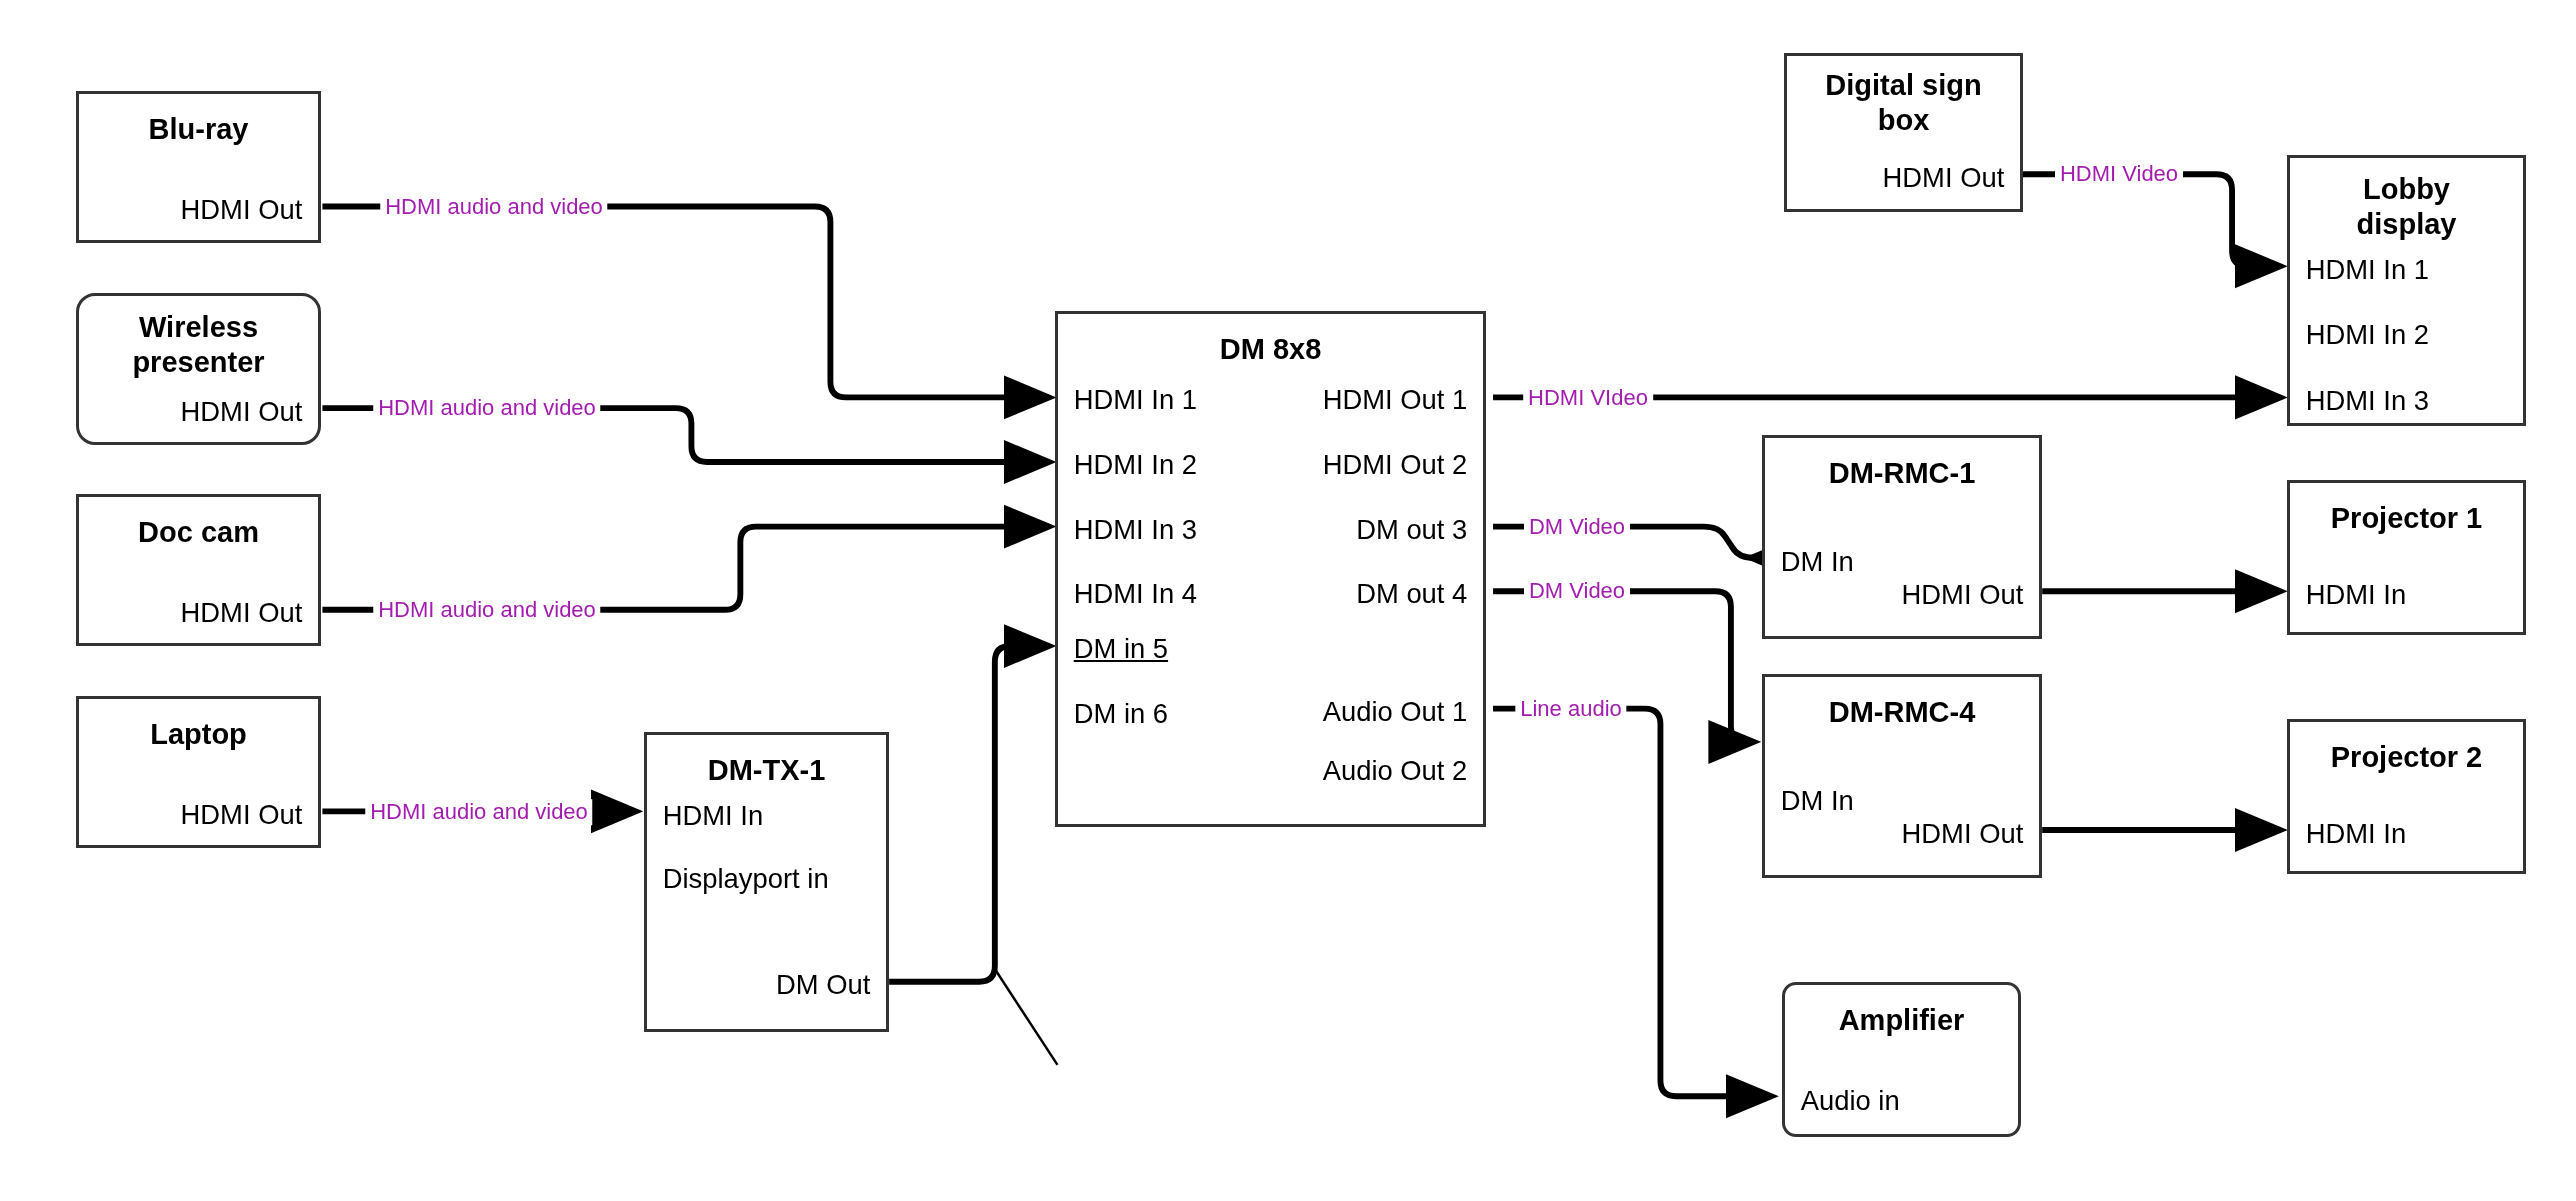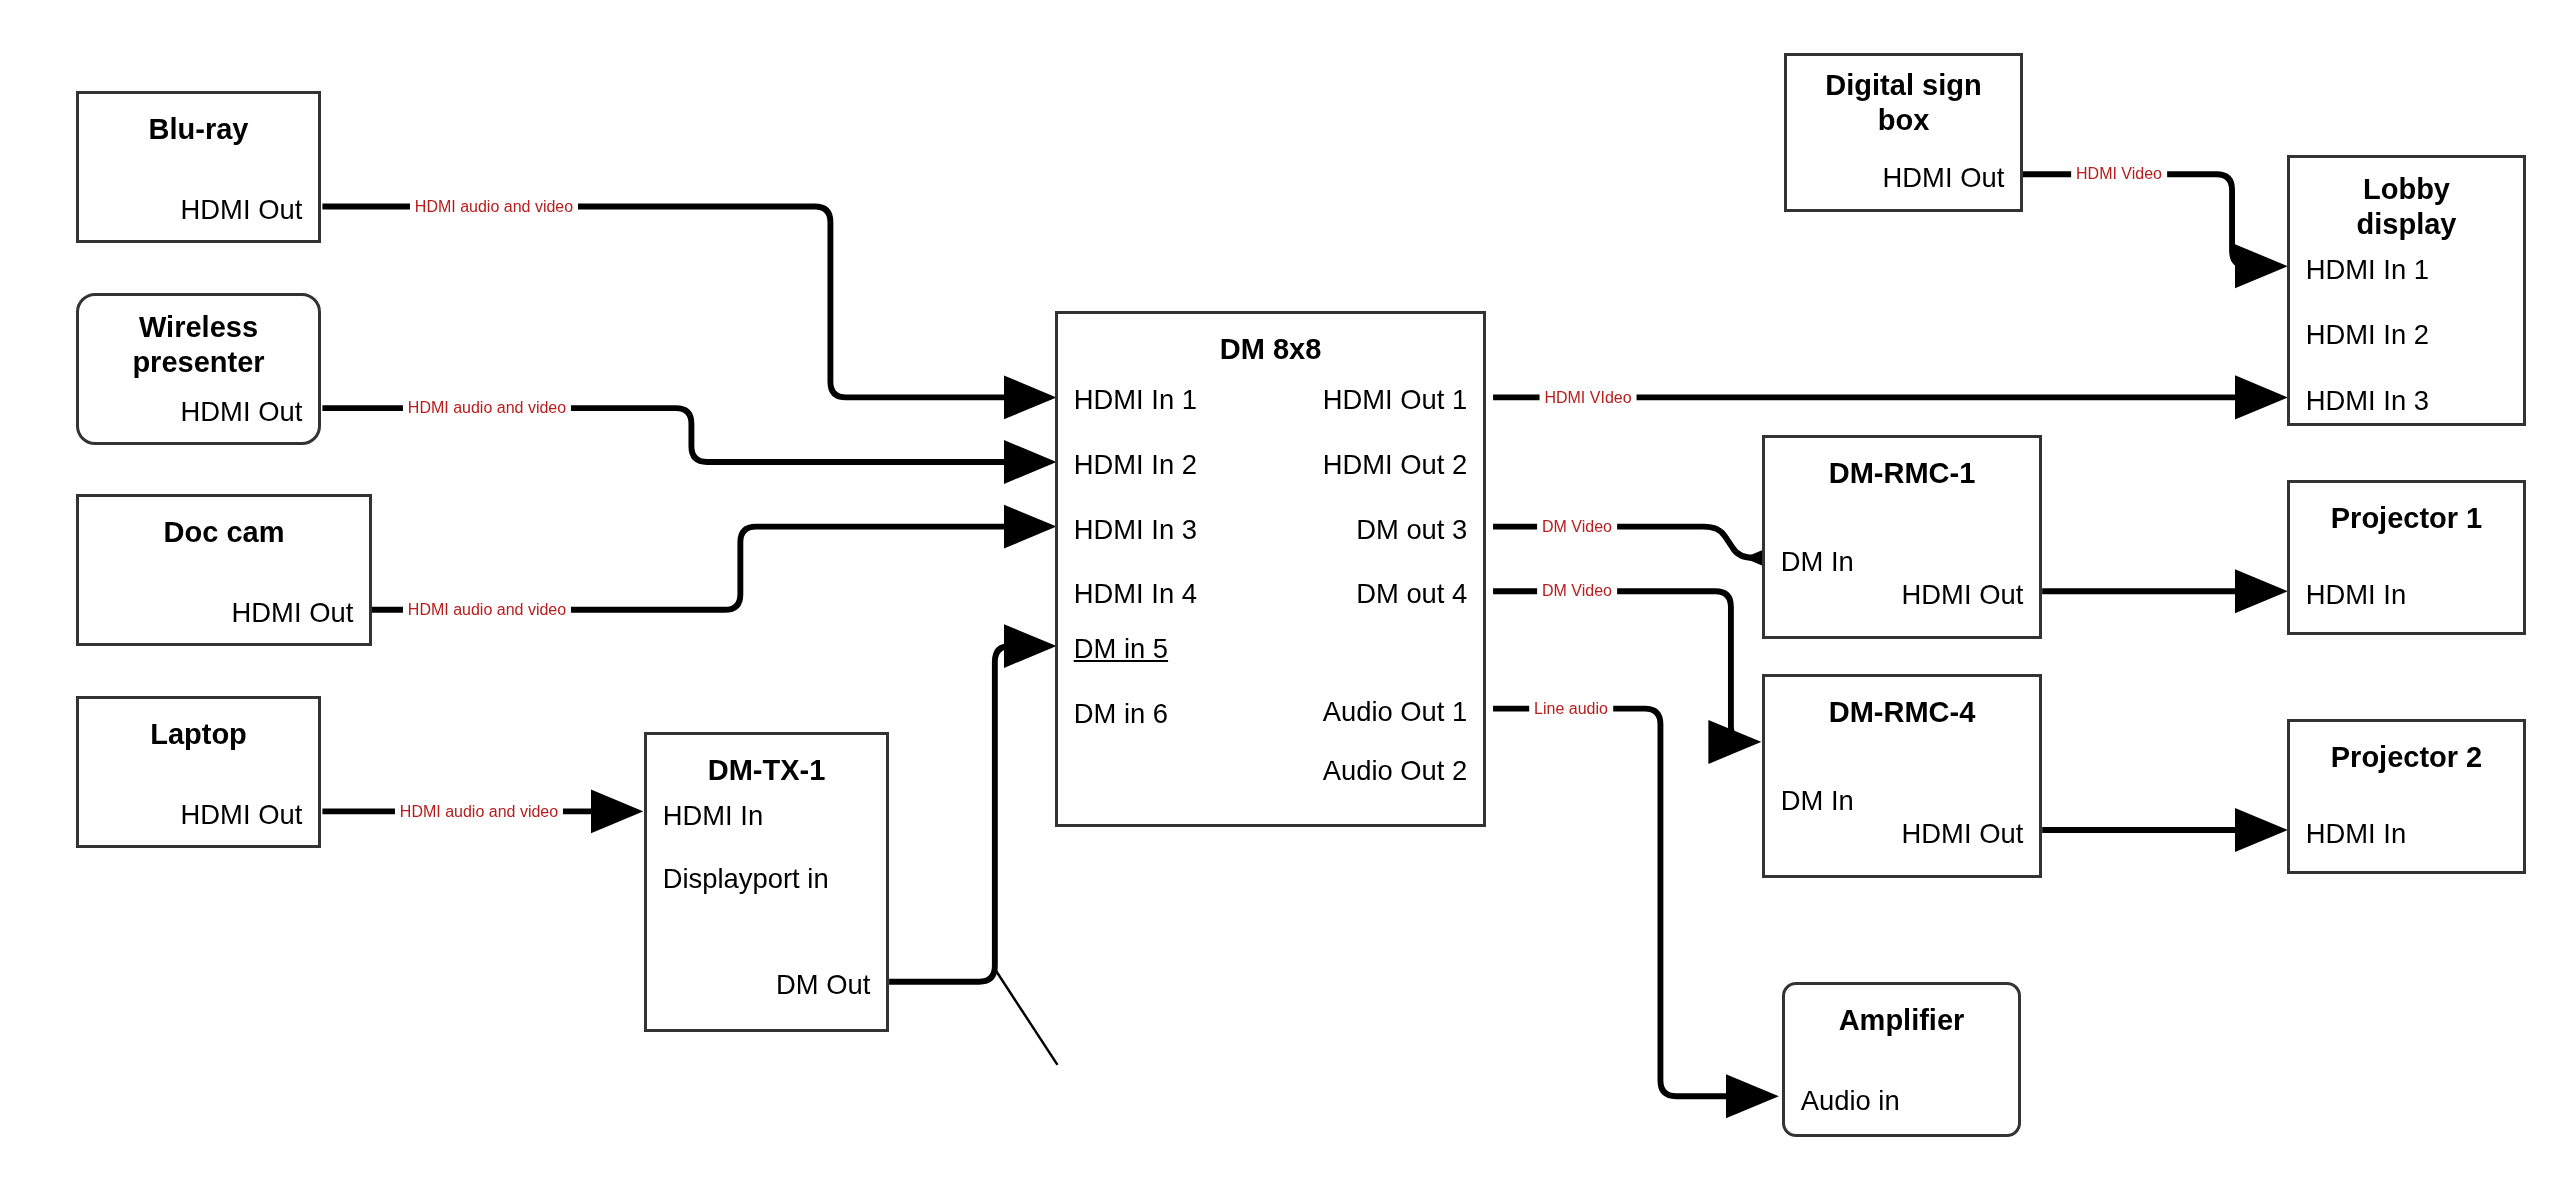--- a/index.html
+++ b/index.html
@@ -44,22 +44,22 @@
     position: absolute;
     font-size: 27.4px;
     color: #000000;
     line-height: 31px;
     white-space: nowrap;
   }
   .port.left  { left: 15.7px;  text-align: left; }
   .port.right { right: 15.7px; text-align: right; }
   .wire-label {
     position: absolute;
-    font-size: 16px;
-    color: #b91c1c;
+    font-size: 22px;
+    color: #a21caf;
     line-height: 25.5px;
     background: #ffffff;
     padding: 0 4.9px;
     white-space: nowrap;
     transform: translate(-50%, -50%);
     text-align: center;
   }
   .note-box {
     position: absolute;
     box-sizing: border-box;
@@ -118,21 +118,21 @@
     <div class="node-title" style="top:17.6px;">Blu-ray</div>
     <div class="port right" style="top:100px;">HDMI Out</div>
   </div>
 
   <div class="node" style="left:76px; top:293px; width:245px; height:152px;border-radius:19px;">
     <div class="node-title" style="top:13.7px;">Wireless
 presenter</div>
     <div class="port right" style="top:100px;">HDMI Out</div>
   </div>
 
-  <div class="node" style="left:76px; top:494px; width:296px; height:152px;">
+  <div class="node" style="left:76px; top:494px; width:245px; height:152px;">
     <div class="node-title" style="top:17.6px;">Doc cam</div>
     <div class="port right" style="top:100px;">HDMI Out</div>
   </div>
 
   <div class="node" style="left:76px; top:696px; width:245px; height:152px;">
     <div class="node-title" style="top:17.6px;">Laptop</div>
     <div class="port right" style="top:100px;">HDMI Out</div>
   </div>
 
   <div class="node" style="left:644px; top:732px; width:245px; height:300px;">

